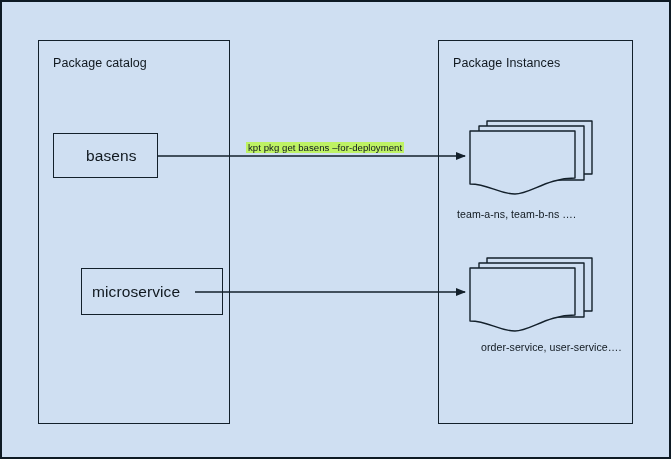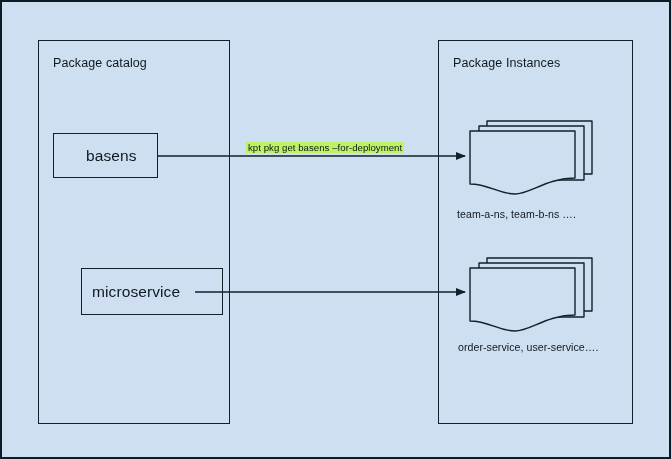--- a/index.html
+++ b/index.html
@@ -96,21 +96,21 @@
   #edge-label-microservice { left: 232px; top: 274px; }
 
   .stack-label {
     position: absolute;
     font-size: 10.6px;
     color: #10181f;
     white-space: nowrap;
     letter-spacing: 0.05px;
   }
   #stack-label-1 { left: 455px; top: 206px; }
-  #stack-label-2 { left: 456px; top: 339px; }
+  #stack-label-2 { left: 479px; top: 339px; }
 </style>
 </head>
 <body>
 
 <div id="canvas">
 
   <div class="container-box" id="catalog-container"></div>
   <div class="container-title" id="catalog-title">Package catalog</div>
 
   <div class="container-box" id="instances-container"></div>

